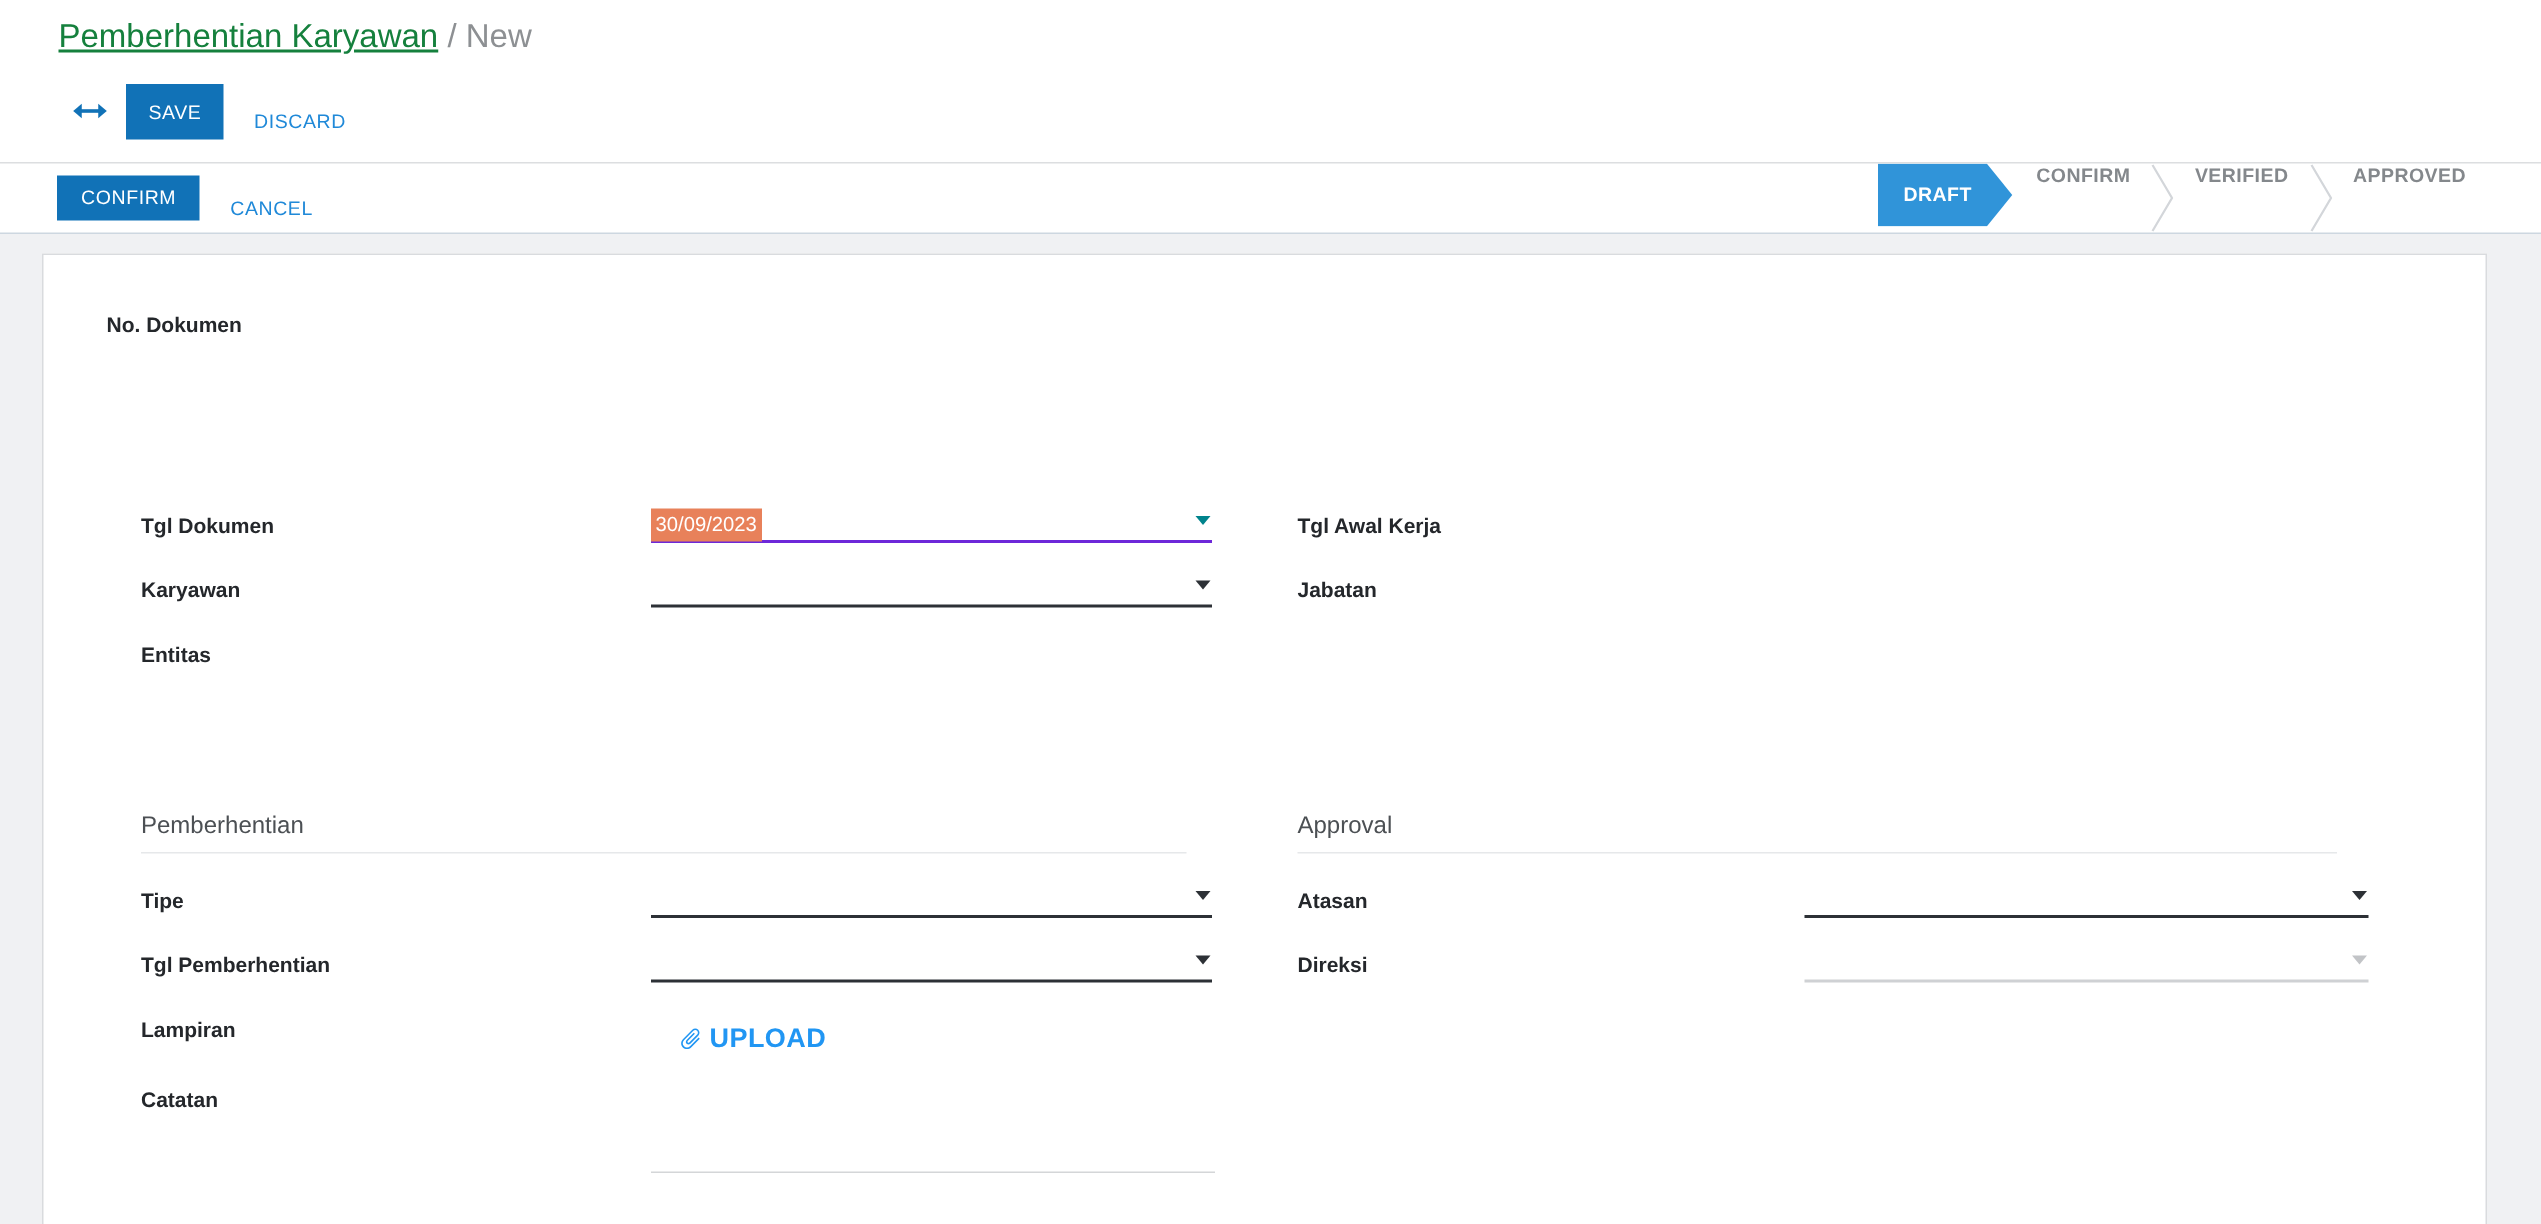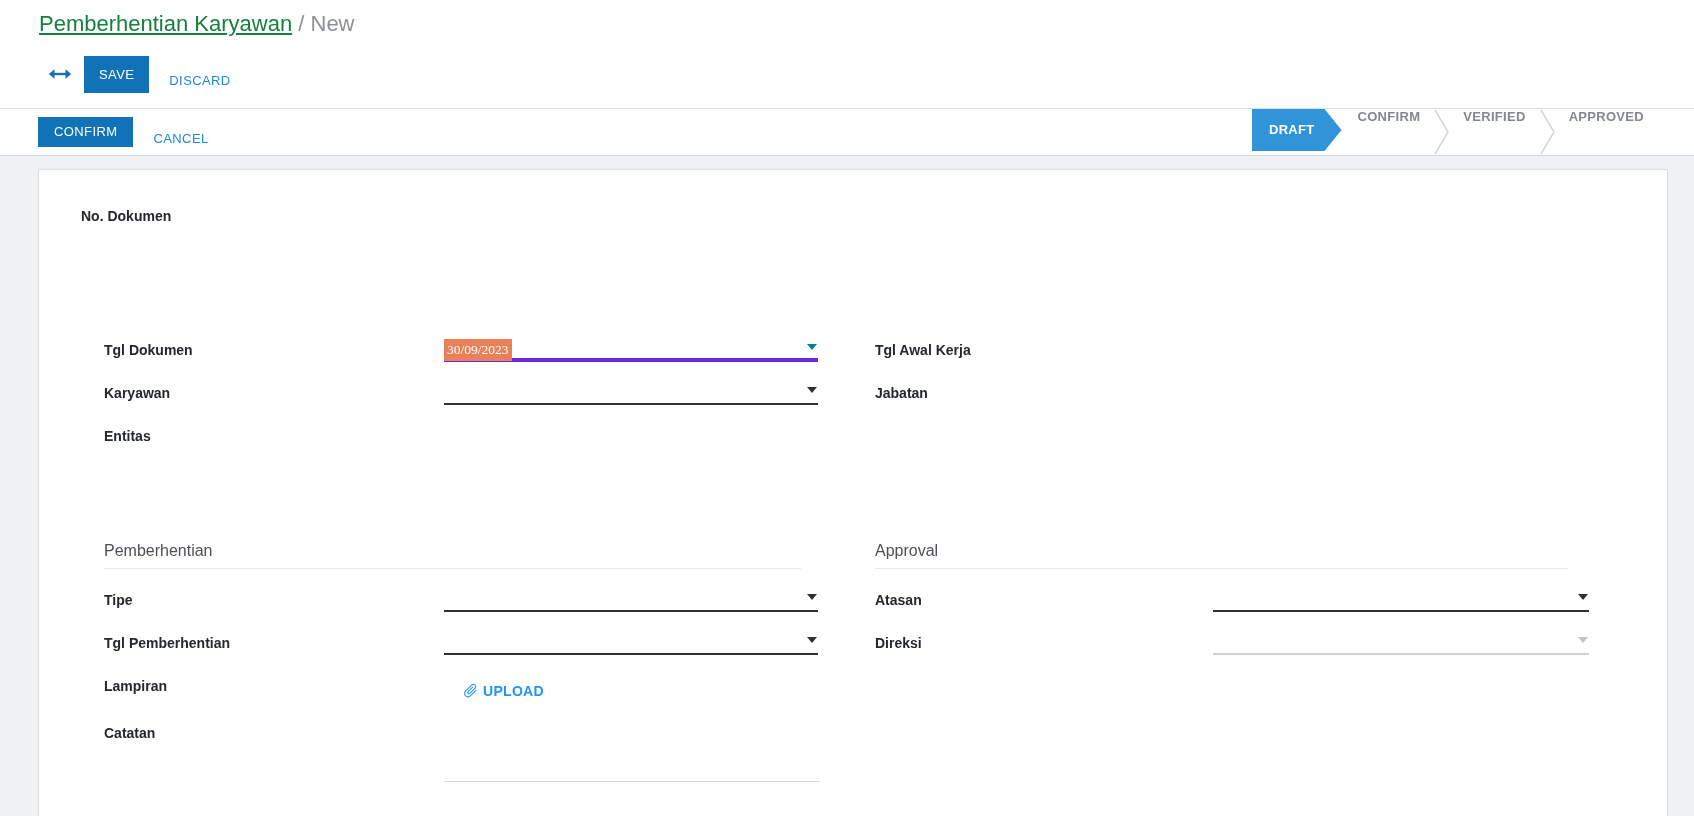--- a/index.html
+++ b/index.html
@@ -32,53 +32,53 @@
   .statusbar { margin-left:auto; display:flex; align-items:flex-start; height:100%; }
   .stage { font-size:13px; font-weight:bold; letter-spacing:.3px; color:#84888c; padding:0 10px; cursor:pointer; white-space:nowrap; }
   .stage-active {
     background:#3094d9; color:#fff; height:42px; line-height:42px;
     padding:0 27px 0 17px; margin-right:6px;
     clip-path:polygon(0 0, calc(100% - 17px) 0, 100% 50%, calc(100% - 17px) 100%, 0 100%);
   }
   .chev { margin:0 4px; display:inline-flex; }
 
   
-  .content { position:absolute; top:156px; left:0; right:0; bottom:0; background:#f0f1f3; padding:13px 25px 0 38px; overflow:hidden; }
+  .content { position:absolute; top:156px; left:0; right:0; bottom:0; background:#f0f1f3; padding:13px 25px 0 28px; overflow:hidden; }
   .sheet { background:#fff; border:1px solid #d9dbde; width:1630px; height:700px; padding:36px 0 0 42px; }
 
   .cols { display:flex; }
   .col-left { width:771px;margin-left:23px; }
   .col-right { width:780px; }
 
   .row { display:flex; margin-bottom:21px; }
   .o-label { width:340px; font-size:14px; font-weight:bold; color:#24272b; line-height:20px; }
   .o-label-r { width:338px; }
   .o-field { position:relative; width:374px; height:22px; font-size:13.5px; line-height:20px; }
   .o-field-r { width:376px; }
   .line-dark    { border-bottom:2px solid #2d3136; }
-  .line-focus   { border-bottom:4px solid #6d28d9;font-family:Liberation Serif, serif; }
+  .line-focus   { border-bottom:2px solid #6d28d9; }
   .line-disabled{ border-bottom:2px solid #cfd1d4; }
   .caret { position:absolute; right:1px; top:4px; width:0; height:0;
            border-left:5px solid transparent; border-right:5px solid transparent;
            border-top:6px solid #2d3136; cursor:pointer; }
   .caret-focus    { border-top-color:#00838c; }
   .caret-disabled { border-top-color:#c2c4c7; }
   .sel-value { display:inline-block; background:#e8815a; color:#fff; padding:1px 3px; margin-top:-3px; }
 
   .spacer-top { height:91px; }
   .spacer-mid { height:72px; }
 
   .section-title { font-size:16px; color:#4c5054; line-height:20px; padding-bottom:7px;
                    border-bottom:1px solid #e6e8ea; margin-bottom:21px; }
   .st-left  { width:697px; }
   .st-right { width:693px; }
 
   .upload-btn { position:relative; top:5px; left:12px; display:inline-flex; align-items:center;
                 background:none; border:none; cursor:pointer;
-                color:#2196f3; font-family:inherit; font-size:14px; font-weight:bold; letter-spacing:.3px; }
+                color:#2196f3; font-family:inherit; font-size:18px; font-weight:bold; letter-spacing:.3px; }
   .upload-btn svg { margin-right:4px; }
 
   .row-catatan { margin-bottom:0; }
   .catatan-box { width:376px; height:59px; border-bottom:1px solid #d4d6d8; cursor:text; }
   .row-lampiran { margin-bottom:25px; }
 </style>
 </head>
 <body>
 
 <div class="page">

